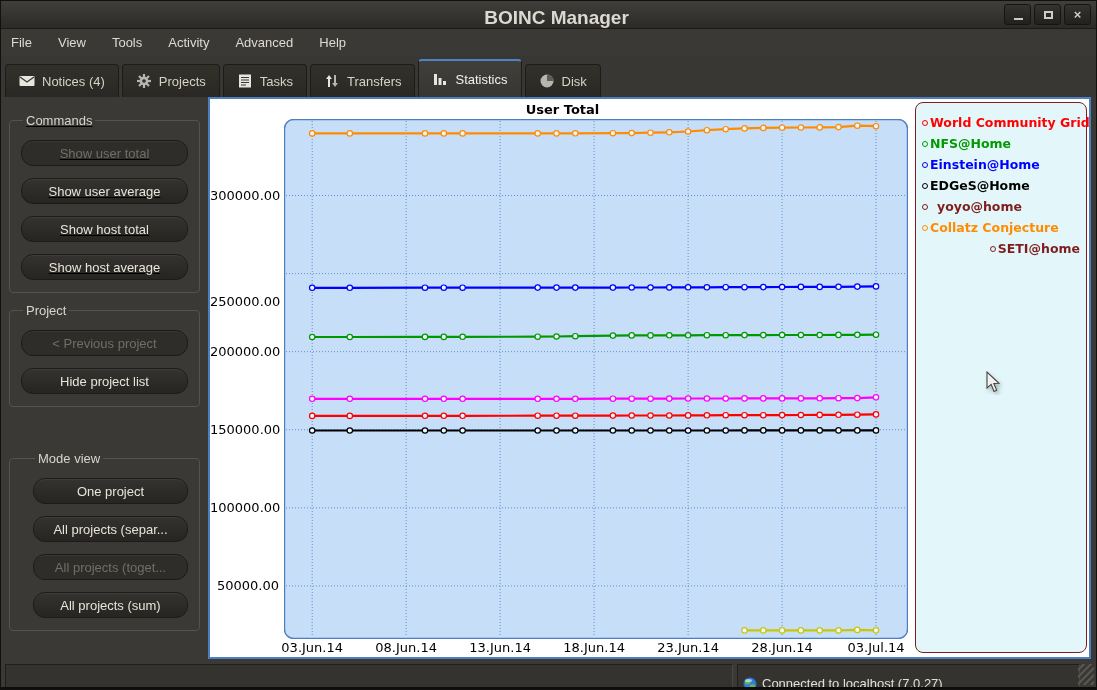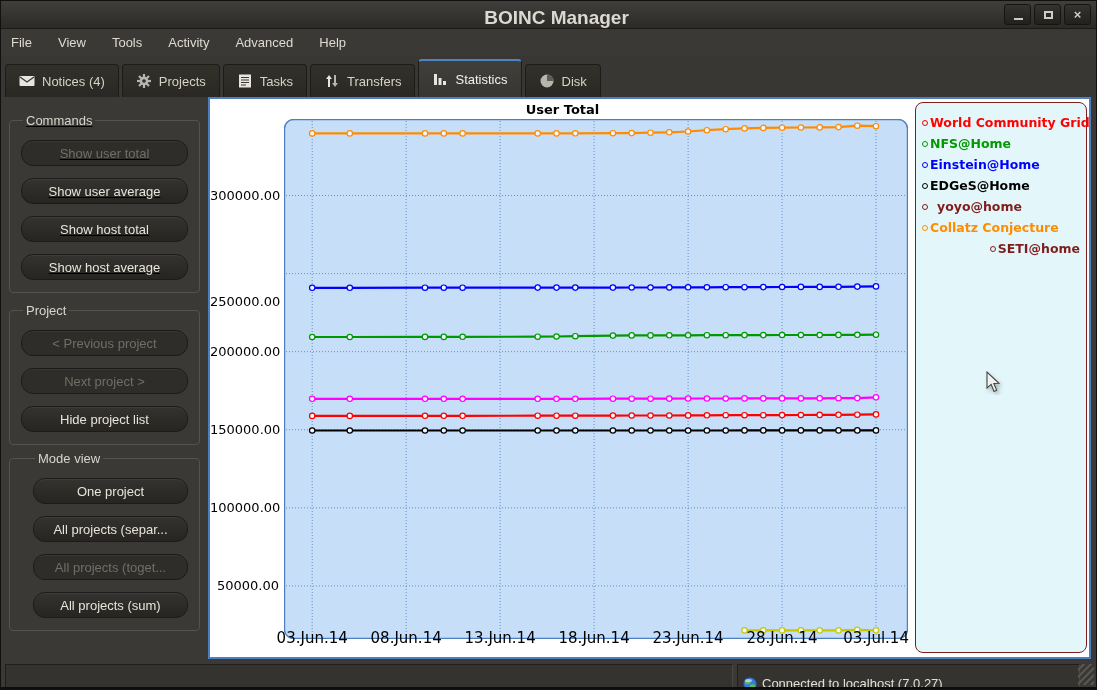--- a/index.html
+++ b/index.html
@@ -45,22 +45,22 @@
     font-family:"Liberation Sans",sans-serif; box-shadow:inset 0 1px rgba(255,255,255,0.05); }
   .sbtn.disabled { color:#716e67; background:#2e2d2a; }
   
   .chartpanel { position:absolute; left:207px; top:96px; width:883px; height:562px;
     background:#ffffff; border:2px solid #4d7fc0; }
   .chart-title { position:absolute; left:0; top:3px; width:705px; text-align:center;
     color:#000; font-family:"DejaVu Sans",sans-serif; font-weight:bold; font-size:13px; }
   .plot-svg { position:absolute; left:74px; top:20px; }
   .ytick { position:absolute; left:0; width:69px; text-align:right; color:#000;
     font-family:"DejaVu Sans",sans-serif; font-size:13px; }
-  .xtick { position:absolute; top:530px; width:90px; text-align:center; color:#000;
-    font-family:"DejaVu Sans",sans-serif; font-size:15px; }
+  .xtick { position:absolute; top:541px; width:90px; text-align:center; color:#000;
+    font-family:"DejaVu Sans",sans-serif; font-size:13px; }
   .legendbox { position:absolute; left:705px; top:3px; width:172px; height:551px;
     background:#e3f7fa; border:1px solid #7f1d1d; border-radius:8px; padding:9px 6px; }
   .legenditem { display:flex; align-items:center; gap:2px; height:21px;
     font-family:"DejaVu Sans",sans-serif; font-weight:bold; font-size:12.5px; white-space:nowrap; }
   .legendmark { width:6px; height:6px; border-radius:50%; border:1.5px solid currentColor;
     flex:0 0 auto; }
   
   .statusbar { position:absolute; left:0; top:660px; width:100%; height:26px; background:#3a3936; }
   .statuscell { position:absolute; top:3px; height:39px; background:#343330;
     border:1px solid; border-color:#211f1c #4a4843 #4a4843 #211f1c; }
@@ -167,21 +167,20 @@
     <fieldset class="group" style="top: 112px; text-decoration: underline;">
       <legend>Commands</legend>
       <button class="sbtn disabled">Show user total</button>
       <button class="sbtn">Show user average</button>
       <button class="sbtn">Show host total</button>
       <button class="sbtn">Show host average</button>
     </fieldset>
     <fieldset class="group" style="top: 302px;">
       <legend>Project</legend>
       <button class="sbtn disabled">&lt; Previous project</button>
-      <button class="sbtn disabled">Next project &gt;</button>
       <button class="sbtn">Hide project list</button>
     </fieldset>
     <fieldset class="group" style="top: 450px; padding-left: 23px;">
       <legend>Mode view</legend>
       <button class="sbtn">One project</button>
       <button class="sbtn">All projects (separ...</button>
       <button class="sbtn disabled">All projects (toget...</button>
       <button class="sbtn">All projects (sum)</button>
     </fieldset>
   </div>

